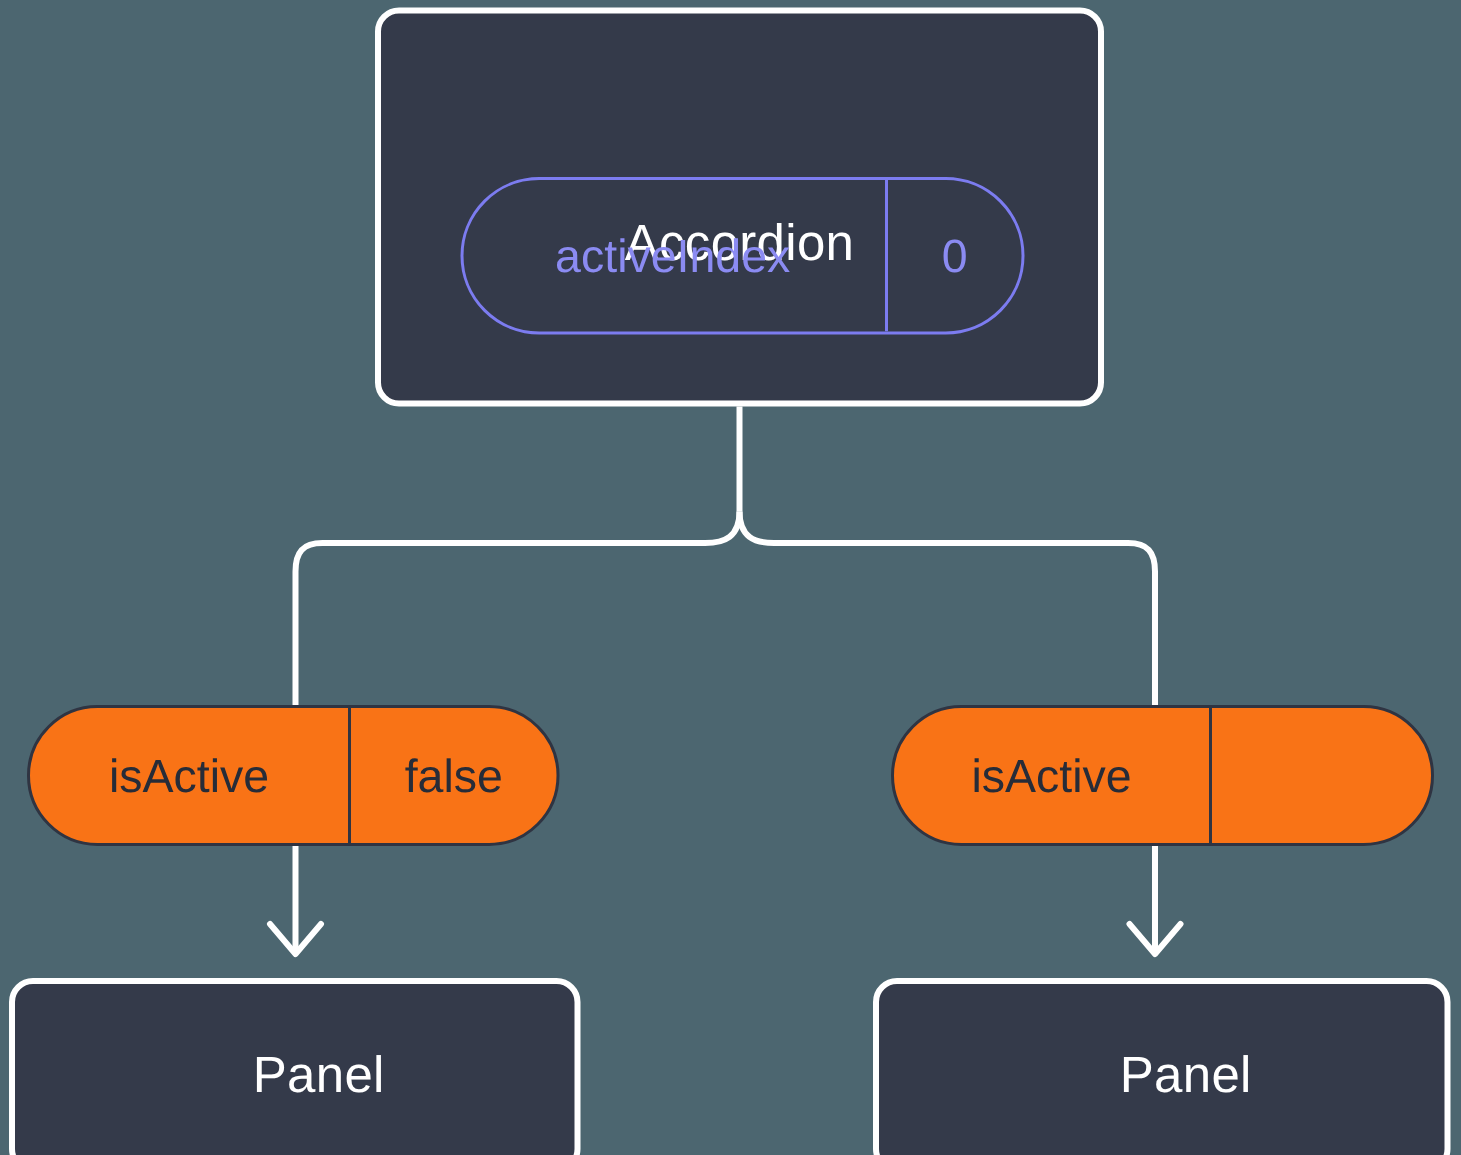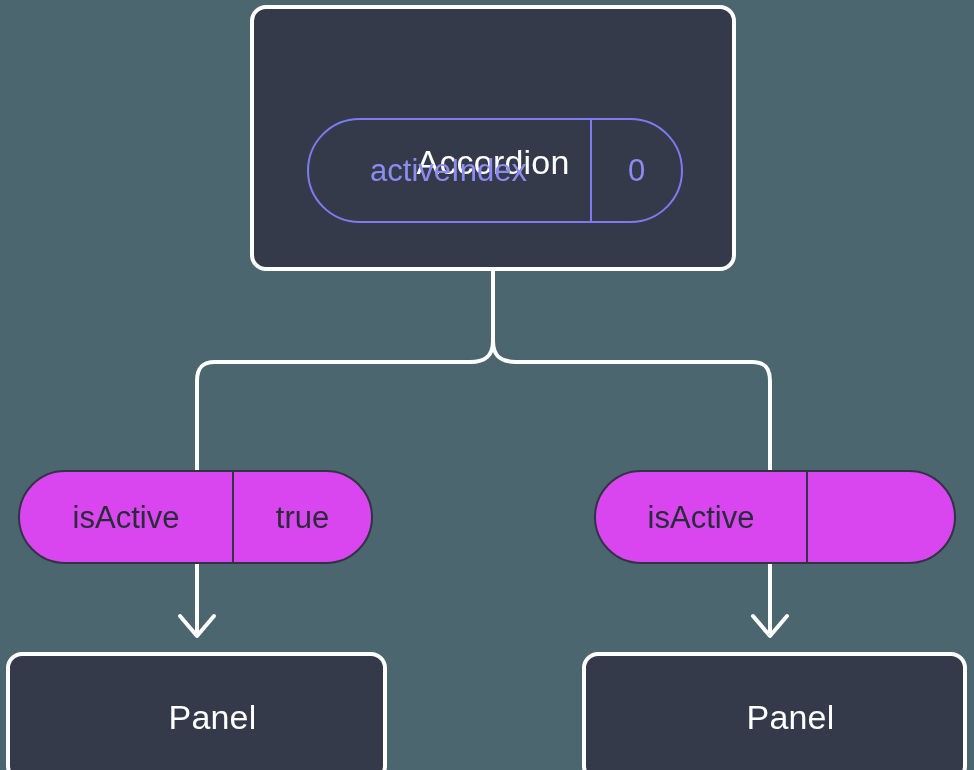--- a/index.html
+++ b/index.html
@@ -115,21 +115,21 @@
     padding-right: 2px;
   }
   .pill.outlined .pill-val {
     flex: 1 1 auto;
     color: #8b8bf2;
   }
 
   
   .pill.filled {
     height: 94px;
-    background: #d946ef;
+    background: #f97316;
     border: 2px solid #2f3442;
   }
   .pill.filled .pill-key {
     color: #272c38;
     border-right: 2px solid #2f3442;
   }
   .pill.filled .pill-val {
     color: #272c38;
   }
   .pill.filled.pill-left {
@@ -175,21 +175,21 @@
     <span class="node-title">Accordion</span>
   </div>
 
   <div class="pill outlined">
     <span class="pill-key">activeIndex</span>
     <span class="pill-val">0</span>
   </div>
 
   <div class="pill filled pill-left">
     <span class="pill-key">isActive</span>
-    <span class="pill-val">true</span>
+    <span class="pill-val">false</span>
   </div>
 
   <div class="node-box panel panel-left">
     <span class="node-title">Panel</span>
   </div>
 
   <div class="pill filled pill-right">
     <span class="pill-key">isActive</span>
   </div>
 

